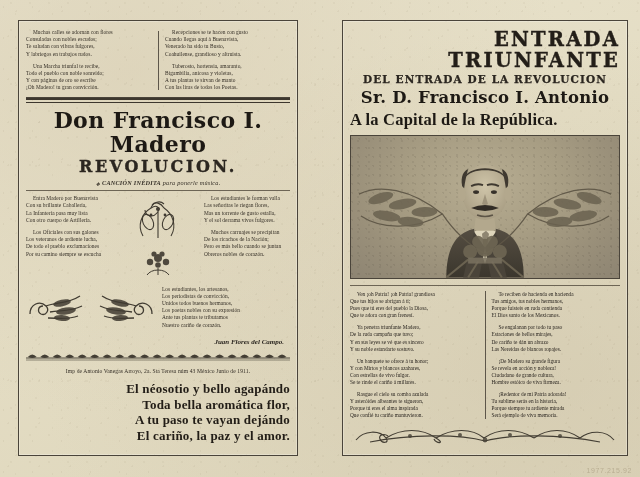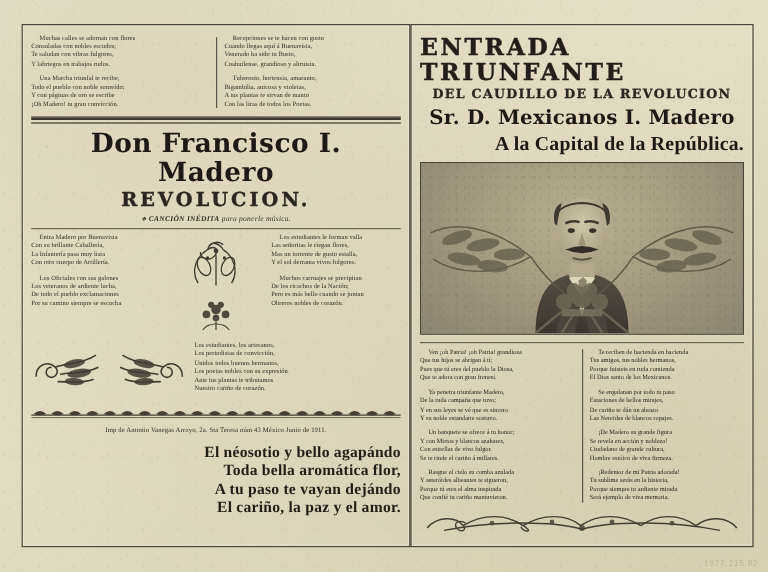--- a/index.html
+++ b/index.html
@@ -33,21 +33,21 @@
       radial-gradient(circle at 27% 84%, rgba(150,138,110,.18) 0 1px, transparent 1px),
       radial-gradient(circle at 58% 12%, rgba(150,138,110,.15) 0 1px, transparent 1px);
     background-size: 29px 31px, 37px 23px, 23px 37px, 41px 29px, 31px 43px, 19px 27px;
   }
 
   
   .panel {
     position: absolute;
     box-sizing: border-box;
   }
-  .panel-left  { left: 18px;  top: 20px; width: 324px; height: 436px; }
+  .panel-left  { left: 18px;  top: 20px; width: 280px; height: 436px; }
   .panel-right { left: 342px; top: 20px; width: 286px; height: 436px; }
 
   .frame {
     position: absolute; inset: 0;
     border: 1px solid #4a443a;
     box-shadow: inset 0 0 0 1px rgba(255,255,255,.25);
   }
   .panel-right .frame { border-color: #4a443a; }
 
   .inner {
@@ -175,21 +175,21 @@
   .flank-orn { width: 62px; height: 46px; opacity: .9; }
   .flank-orn svg { display:block; width:100%; height:100%; }
   .bottom-orn-row {
     display: flex; align-items: center; justify-content: space-between;
     gap: 6px;
   }
   .bottom-orn-row .closing { flex: 1 1 auto; }
 
   
   .hl-entrada {
-    text-align: left;
+    text-align: right;
     font-family: "DejaVu Serif", serif;
     font-size: 19.5px;
     line-height: 21px;
     font-weight: 700;
     letter-spacing: 2.2px;
     color: #231e18;
     -webkit-text-stroke: .4px #231e18;
     margin: 2px 0 0;
   }
   .hl-caudillo {
@@ -207,21 +207,21 @@
     text-align: center;
     font-family: "DejaVu Serif", serif;
     font-size: 16.5px;
     line-height: 19px;
     font-weight: 700;
     letter-spacing: .2px;
     color: #1d1914;
     margin: 2px 0 0;
   }
   .hl-capital {
-    text-align: right;
+    text-align: left;
     font-family: "Liberation Serif", serif;
     font-size: 16.5px;
     line-height: 20px;
     font-weight: 700;
     letter-spacing: .2px;
     color: #1d1914;
     margin: 3px 0 5px;
   }
 
   
@@ -385,20 +385,21 @@
                 <ellipse cx="36" cy="19" rx="9" ry="3.4" transform="rotate(-12 36 19)"></ellipse>
                 <ellipse cx="40" cy="27" rx="10" ry="3.6" transform="rotate(-8 40 27)"></ellipse>
                 <ellipse cx="36" cy="34" rx="8" ry="3" transform="rotate(4 36 34)"></ellipse>
               </g>
             </g>
           </svg>
         </div>
       <p class="closing verse">Los estudiantes, los artesanos,<br>Los periodistas de convicción,<br>Unidos todos buenos hermanos,<br>Los poetas nobles con su expresión<br>Ante tus plantas te tributamos<br>Nuestro cariño de corazón.</p>
         </div>
 
+      <div class="signature">Juan Flores del Campo.</div>
 
       <div class="ornament-band">
         <svg viewBox="0 0 296 12" preserveAspectRatio="none">
           <line x1="0" y1="7" x2="296" y2="7" stroke="#2f2a22" stroke-width="1"></line>
           <line x1="0" y1="9" x2="296" y2="9" stroke="#2f2a22" stroke-width=".6"></line>
           <g fill="#2f2a22">
             <path d="M2 6 q5 -5 10 0 q-5 2 -10 0z"></path>
             <path d="M16 6 q5 -5 10 0 q-5 2 -10 0z"></path>
             <path d="M30 6 q5 -5 10 0 q-5 2 -10 0z"></path>
             <path d="M44 6 q5 -5 10 0 q-5 2 -10 0z"></path>
@@ -426,22 +427,22 @@
       <div class="imprint">Imp de Antonio Vanegas Arroyo, 2a. Sta Teresa núm 43 México Junio de 1911.</div>
     <p class="quatrain">El néosotio y bello agapándo<br>Toda bella aromática flor,<br>A tu paso te vayan dejándo<br>El cariño, la paz y el amor.</p>
       </div>
   </div>
 
   <div class="panel panel-right">
     <div class="frame"></div>
     <div class="inner">
 
       <div class="hl-entrada">ENTRADA TRIUNFANTE</div>
-      <div class="hl-caudillo">DEL CAUDILLO DE LA REVOLUCION</div>
-      <div class="hl-sr">Sr. D. Mexicanos I. Madero</div>
+      <div class="hl-caudillo">DEL ENTRADA DE LA REVOLUCION</div>
+      <div class="hl-sr">Sr. D. Francisco I. Antonio</div>
       <div class="hl-capital">A la Capital de la República.</div>
 
       <div class="portrait-box">
         <div class="pgrain"></div>
         <svg viewBox="0 0 270 142">
           <defs>
             <radialGradient id="face" cx="50%" cy="40%" r="60%">
               <stop offset="0%" stop-color="#cfc5a9"></stop>
               <stop offset="100%" stop-color="#a99e84"></stop>
             </radialGradient>

